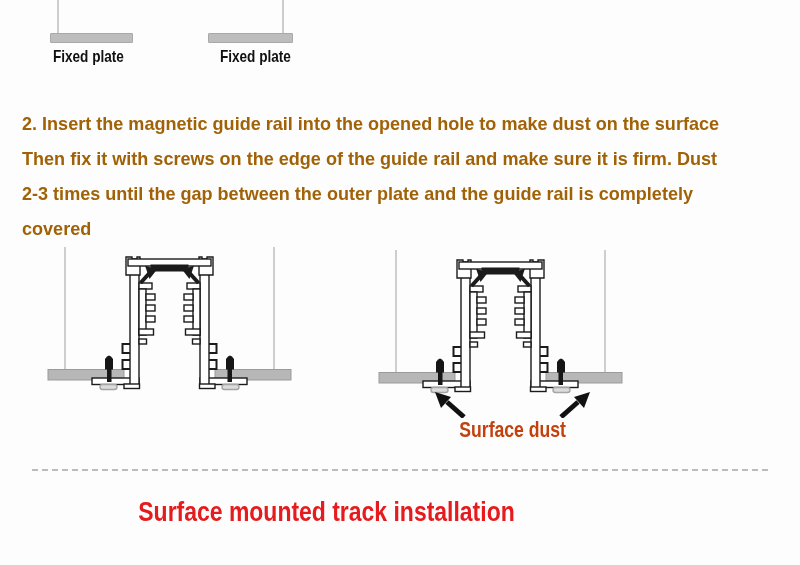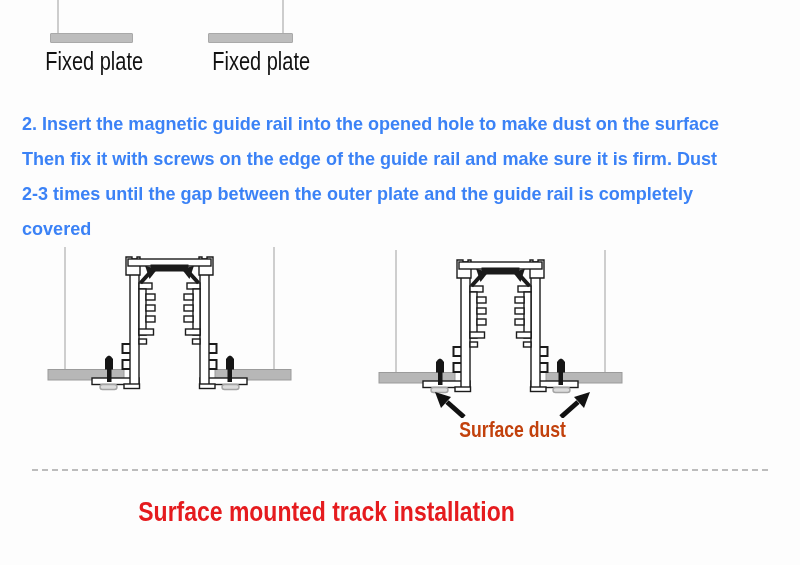--- a/index.html
+++ b/index.html
@@ -2,25 +2,25 @@
 <html><head>
 <meta charset="utf-8">
 <style>
   html,body{margin:0;padding:0;}
   body{font-family:"Liberation Sans",sans-serif;background:#ffffff;}
   .page{position:relative;width:800px;height:565px;background:#fdfdfd;overflow:hidden;margin:0 auto;}
 
   
   .wire{position:absolute;width:2px;background:#cdcdcd;}
   .plate-bar{position:absolute;height:8px;background:#bdbdbd;border:1px solid #a9a9a9;border-radius:1px;}
-  .plate-label{position:absolute;width:110px;font-size:25px;font-weight:400;color:#111;}
+  .plate-label{position:absolute;width:110px;text-align:center;font-size:17px;font-weight:700;color:#111;}
   .plate-label span{display:inline-block;transform:scaleX(0.8);transform-origin:center;white-space:nowrap;}
 
   
-  .instructions{position:absolute;left:22px;top:106px;color:#3b82f6;}
+  .instructions{position:absolute;left:22px;top:106px;color:#a16207;}
   .instr-line{height:35px;line-height:35px;font-size:19px;font-weight:700;white-space:nowrap;transform:scaleX(0.95);transform-origin:left center;}
 
   
   .diagram{position:absolute;}
   svg{display:block;}
 
   
   .dust{position:absolute;left:420px;top:391px;width:185px;text-align:center;}
   .dust-label{font-size:22px;font-weight:700;color:#c2410c;margin-top:-1px;}
   .dust-label span{display:inline-block;transform:scaleX(0.8);transform-origin:center;white-space:nowrap;}

